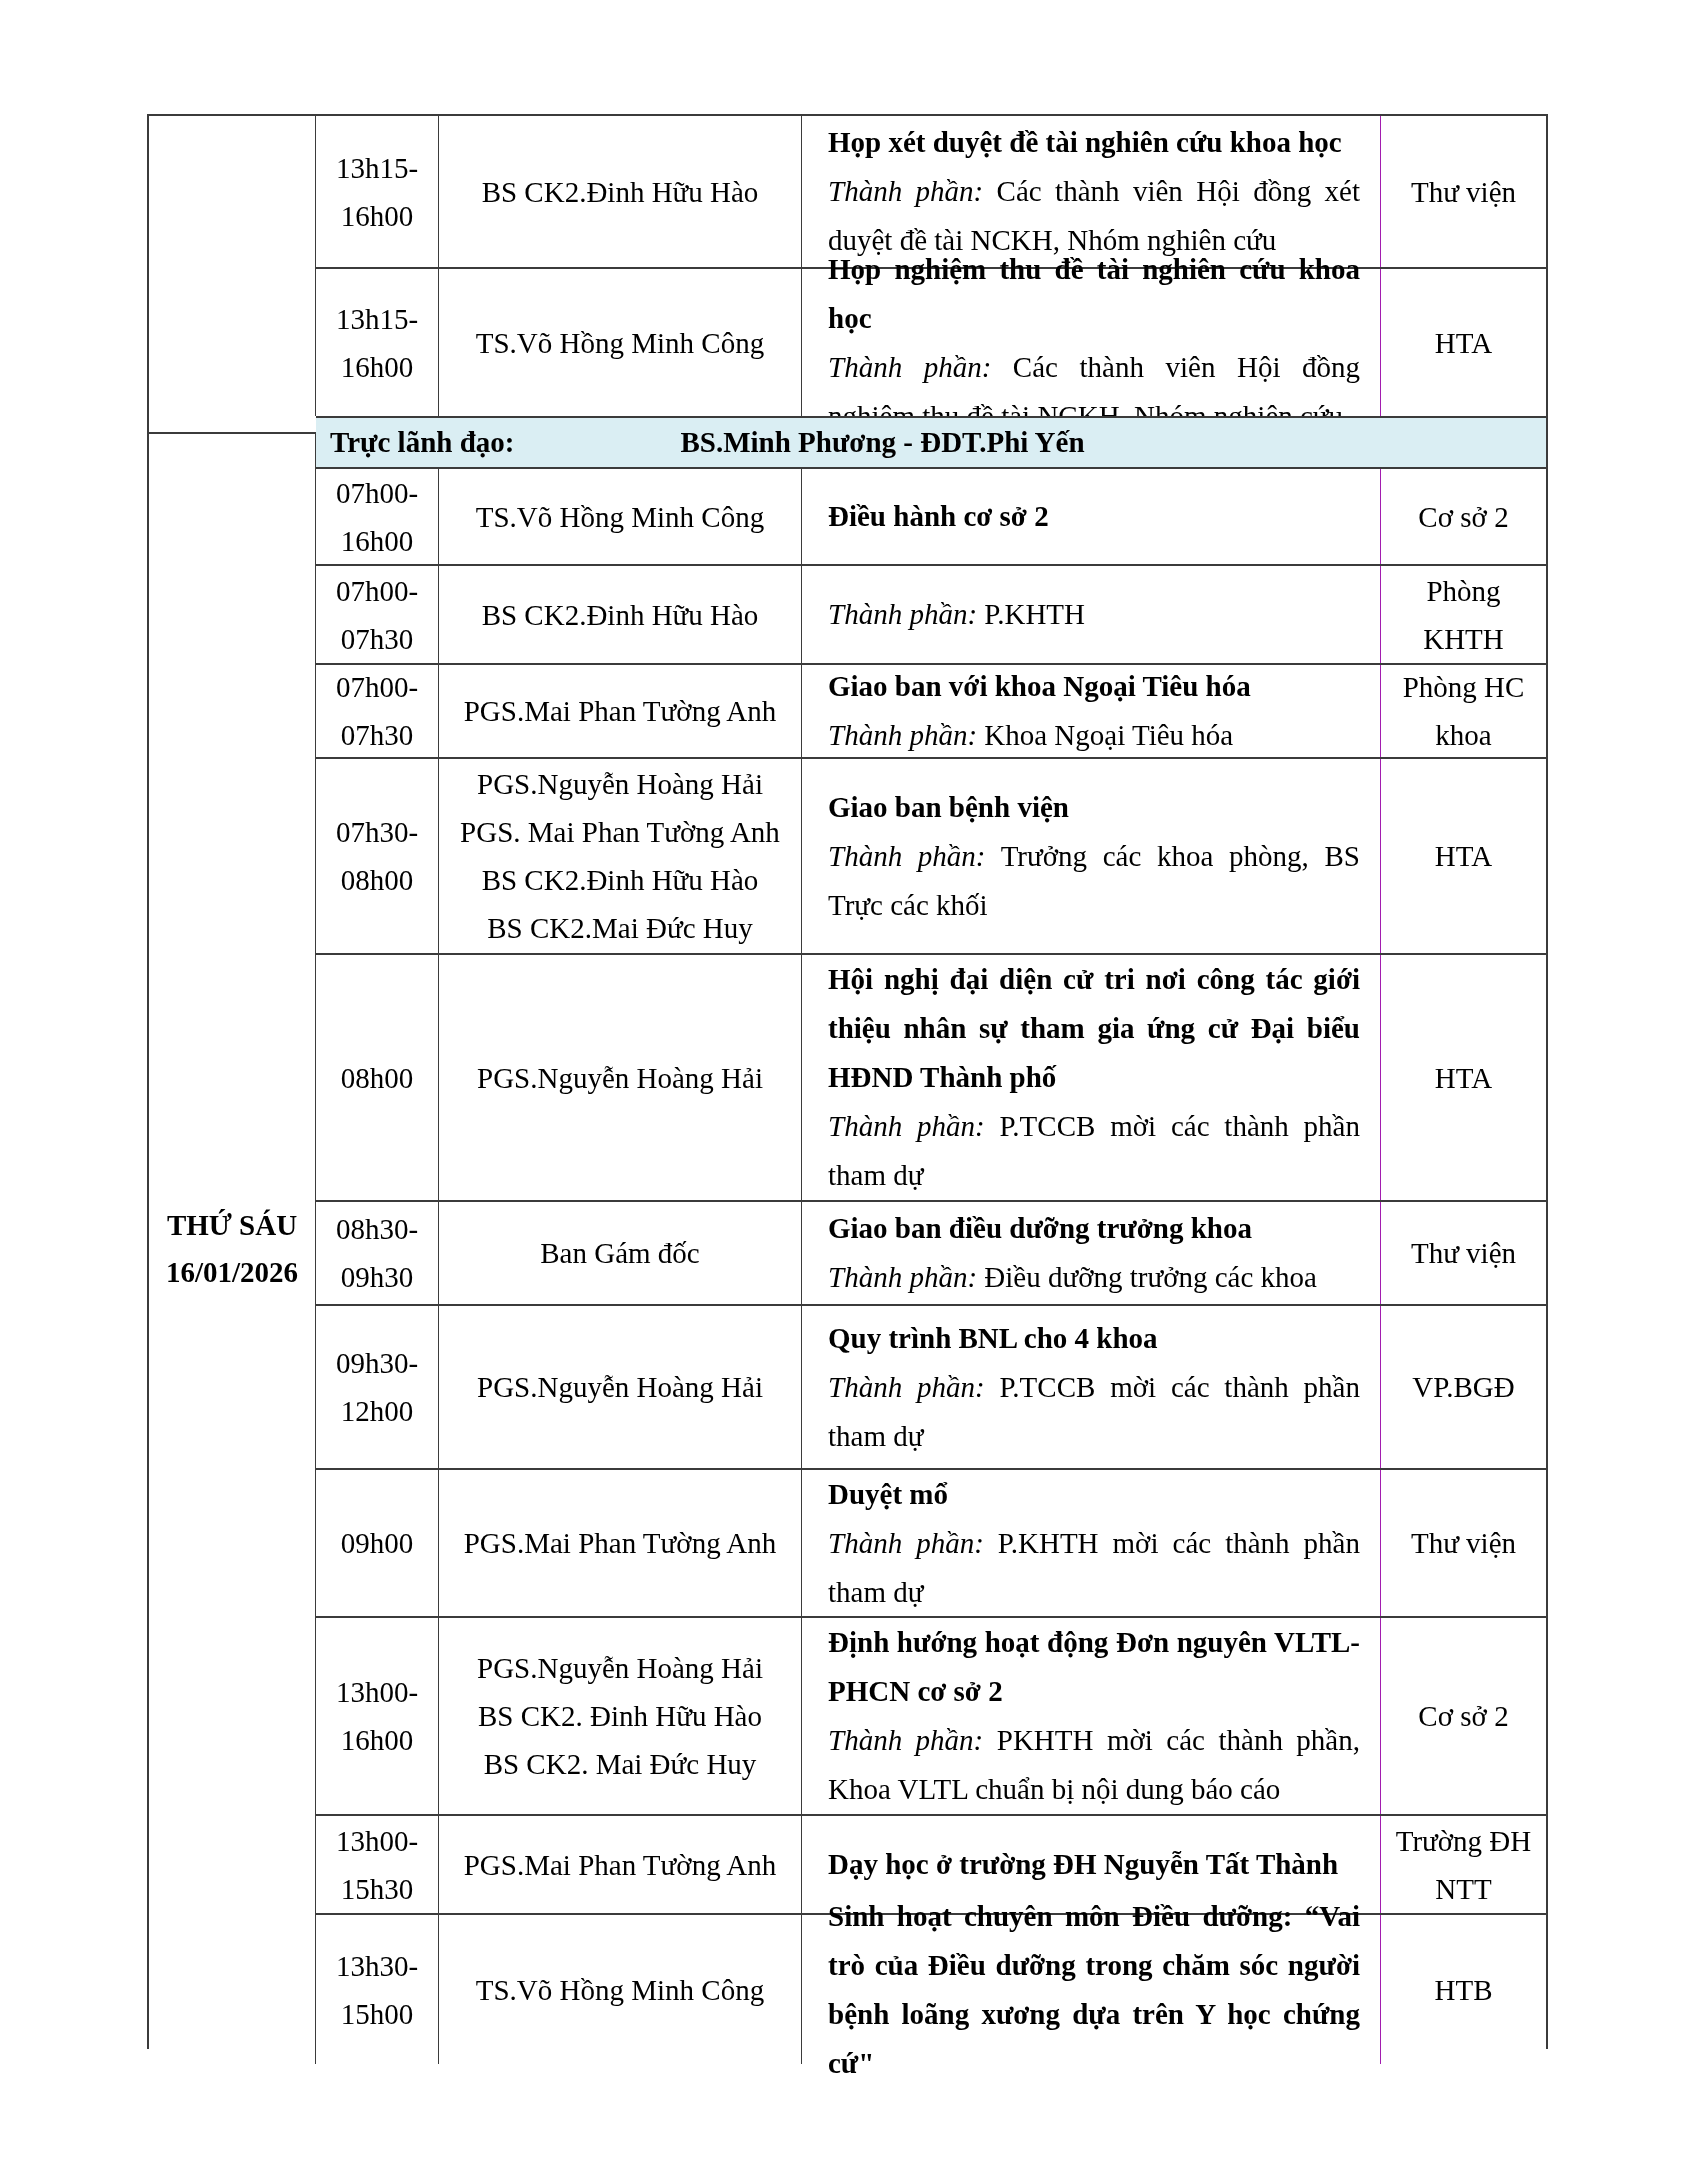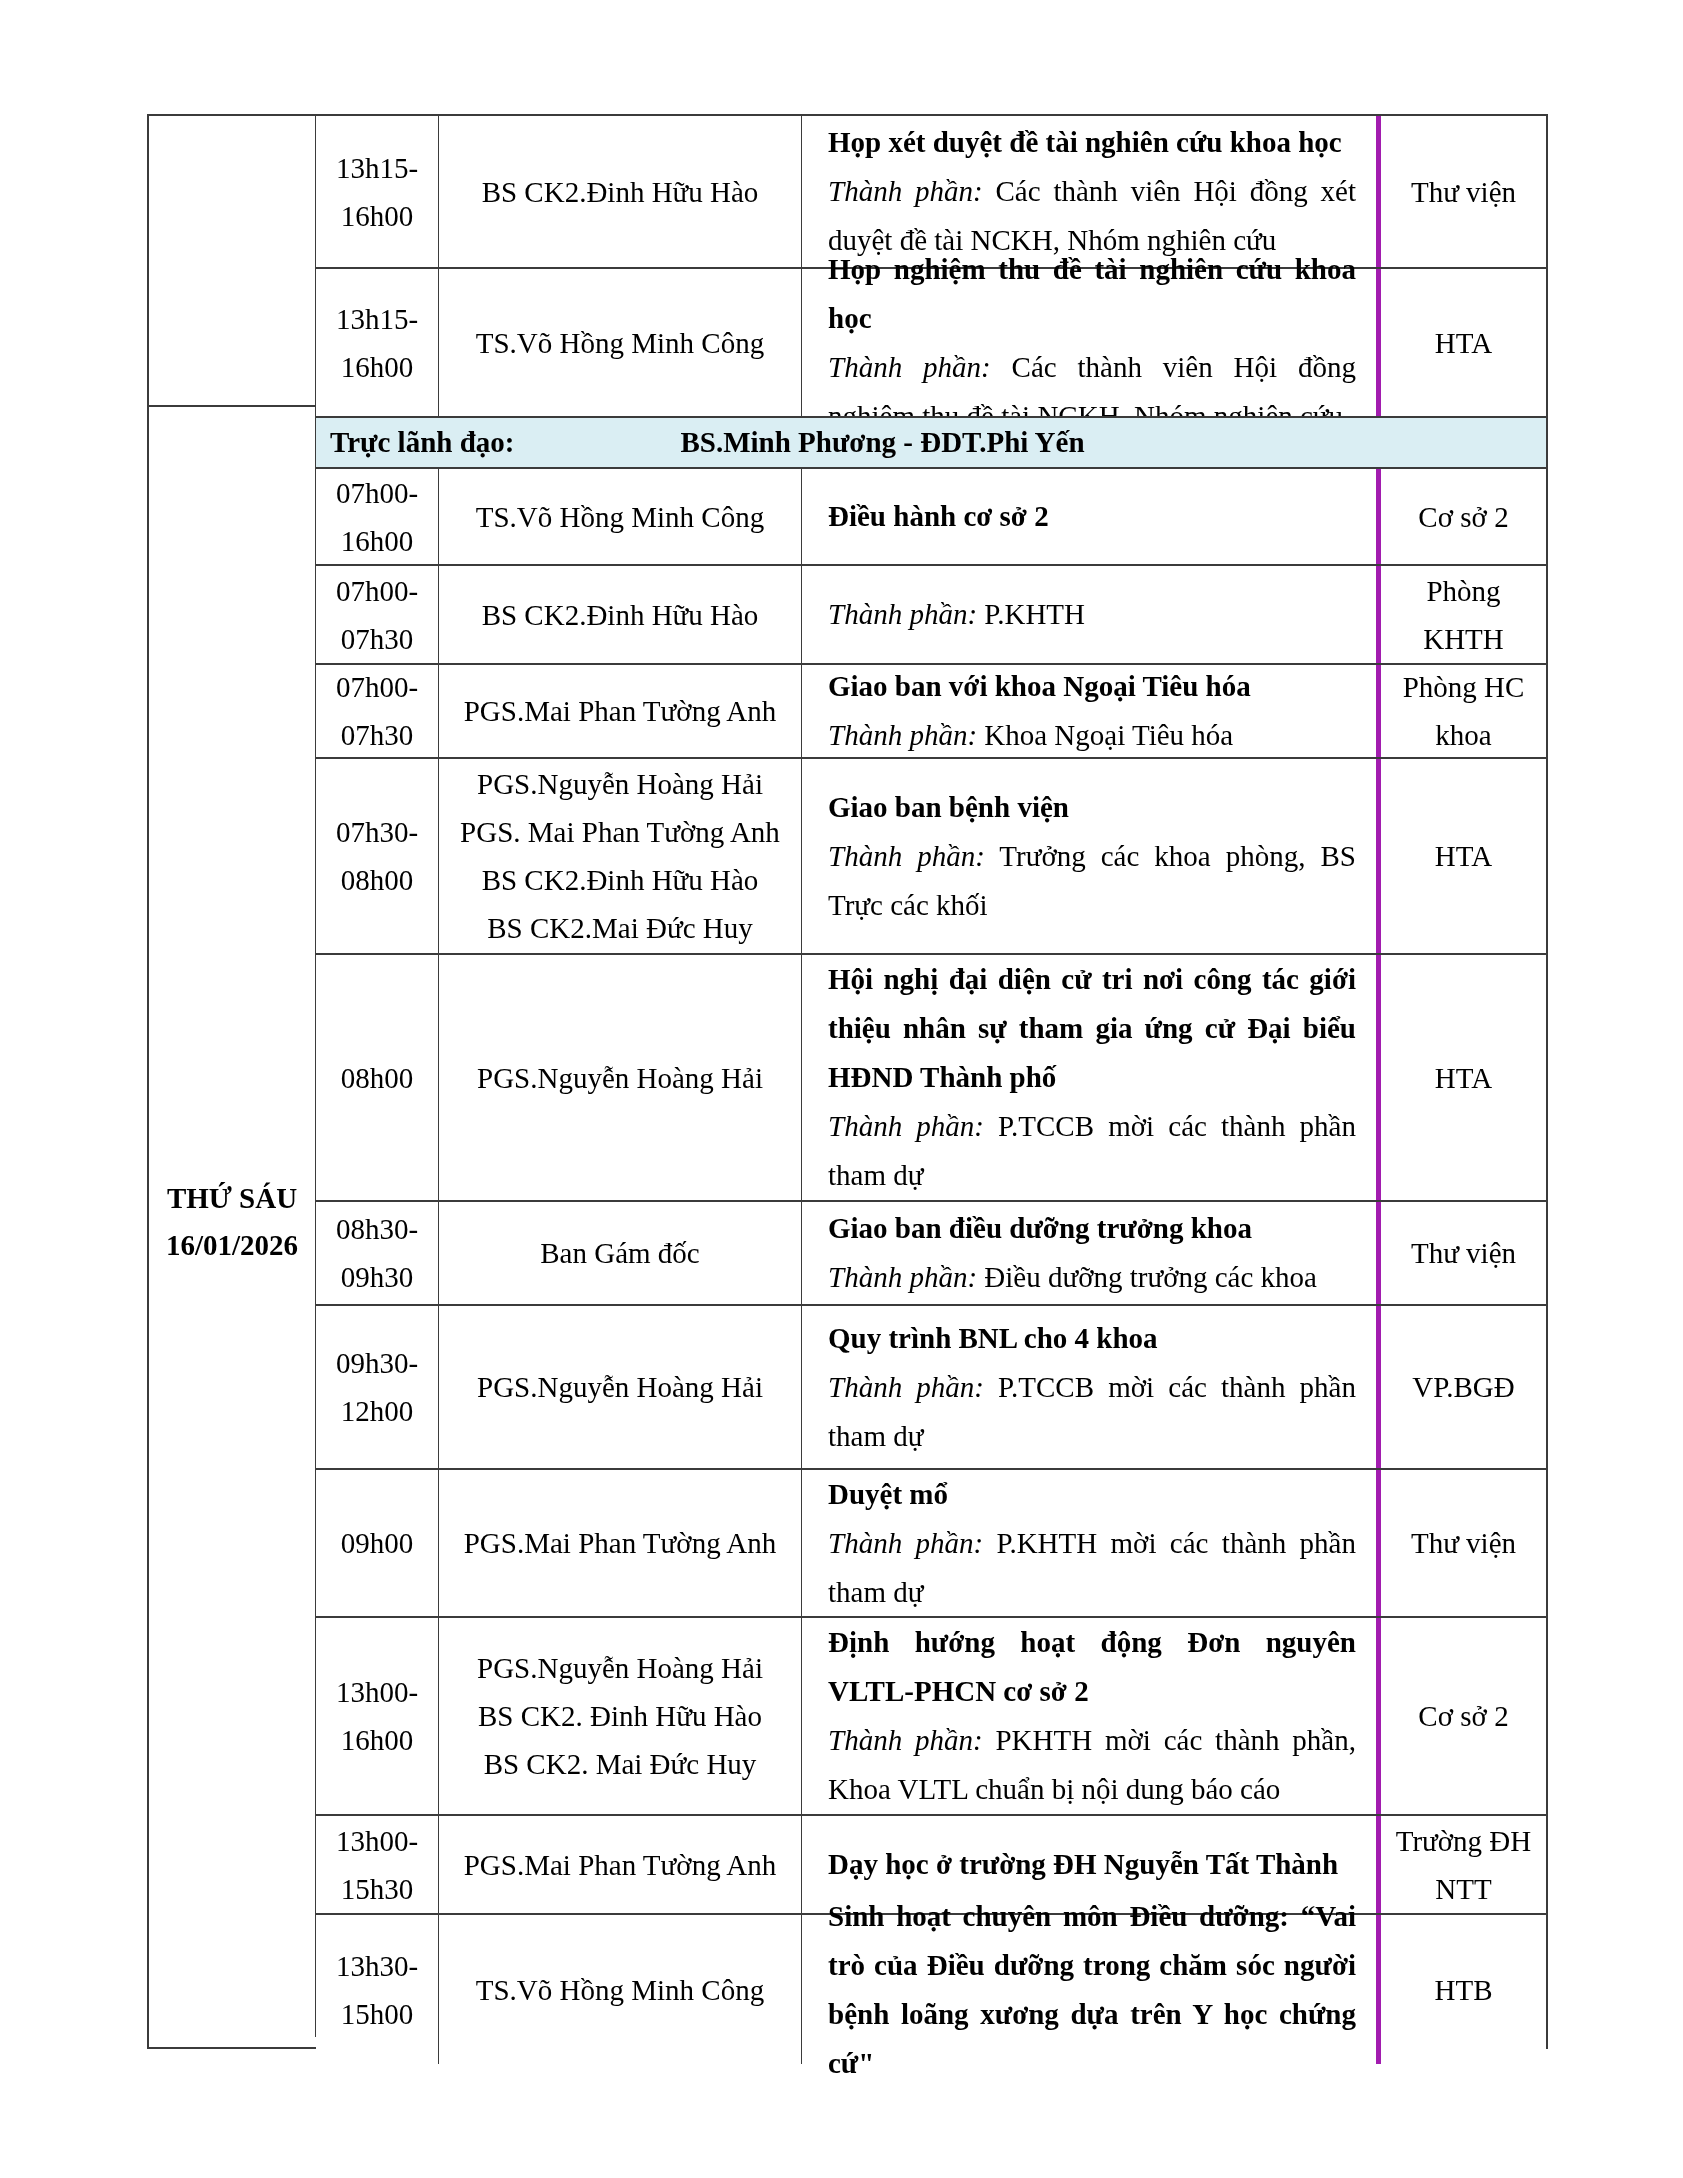--- a/index.html
+++ b/index.html
@@ -18,21 +18,21 @@
     box-sizing:border-box;
   }
   .daycol{
     position:absolute;left:0;width:167px;
     border-right:1px solid #3b3b3b;
     box-sizing:border-box;
     background:#ffffff;
   }
   .daycol.empty{top:0;height:300px;}
   .daycol.friday{
-    top:289px;height:1632px;
+    top:316px;height:1632px;
     border-top:2px solid #3b3b3b;
     display:flex;flex-direction:column;justify-content:center;align-items:center;
     font-weight:bold;font-size:29px;line-height:47px;text-align:center;
   }
   .rows{margin-left:167px;display:flex;flex-direction:column;}
   .row{
     display:flex;box-sizing:border-box;
     border-top:2px solid #3b3b3b;
     background:#ffffff;
   }
@@ -52,21 +52,21 @@
   }
   .cell-person{
     width:363px;flex:0 0 363px;
     border-right:1px solid #3b3b3b;
     display:flex;flex-direction:column;justify-content:center;align-items:center;
     font-size:29px;line-height:48px;text-align:center;
     padding:16px 6px;
   }
   .cell-content{
     width:579px;flex:0 0 579px;
-    border-right:5px solid #a21caf;
+    border-right:1px solid #a21caf;
     display:flex;flex-direction:column;justify-content:center;
     font-size:29px;line-height:49px;
     padding:0 20px 0 26px;
   }
   .cell-content p{margin:0;text-align:justify;}
   .cell-content .title{font-weight:bold;}
   .cell-content .lbl{font-style:italic;}
   .cell-loc{
     flex:1 1 auto;
     display:flex;flex-direction:column;justify-content:center;align-items:center;

